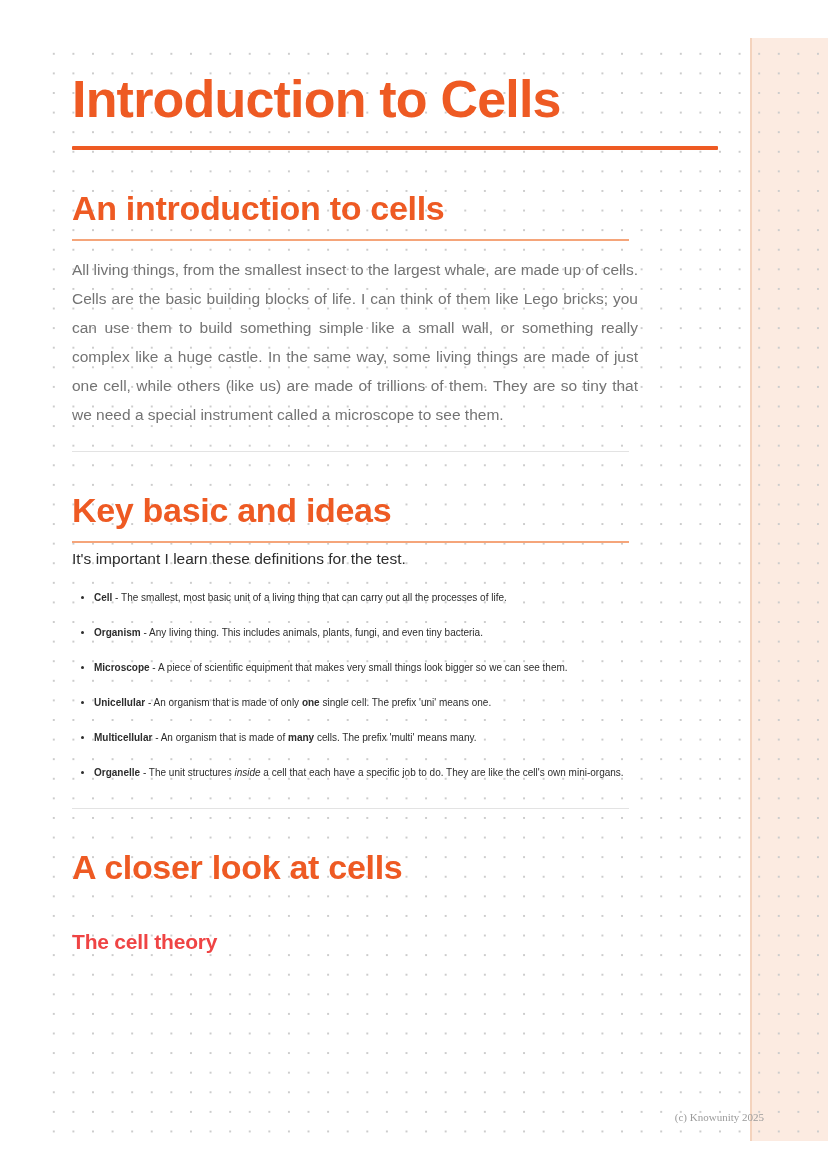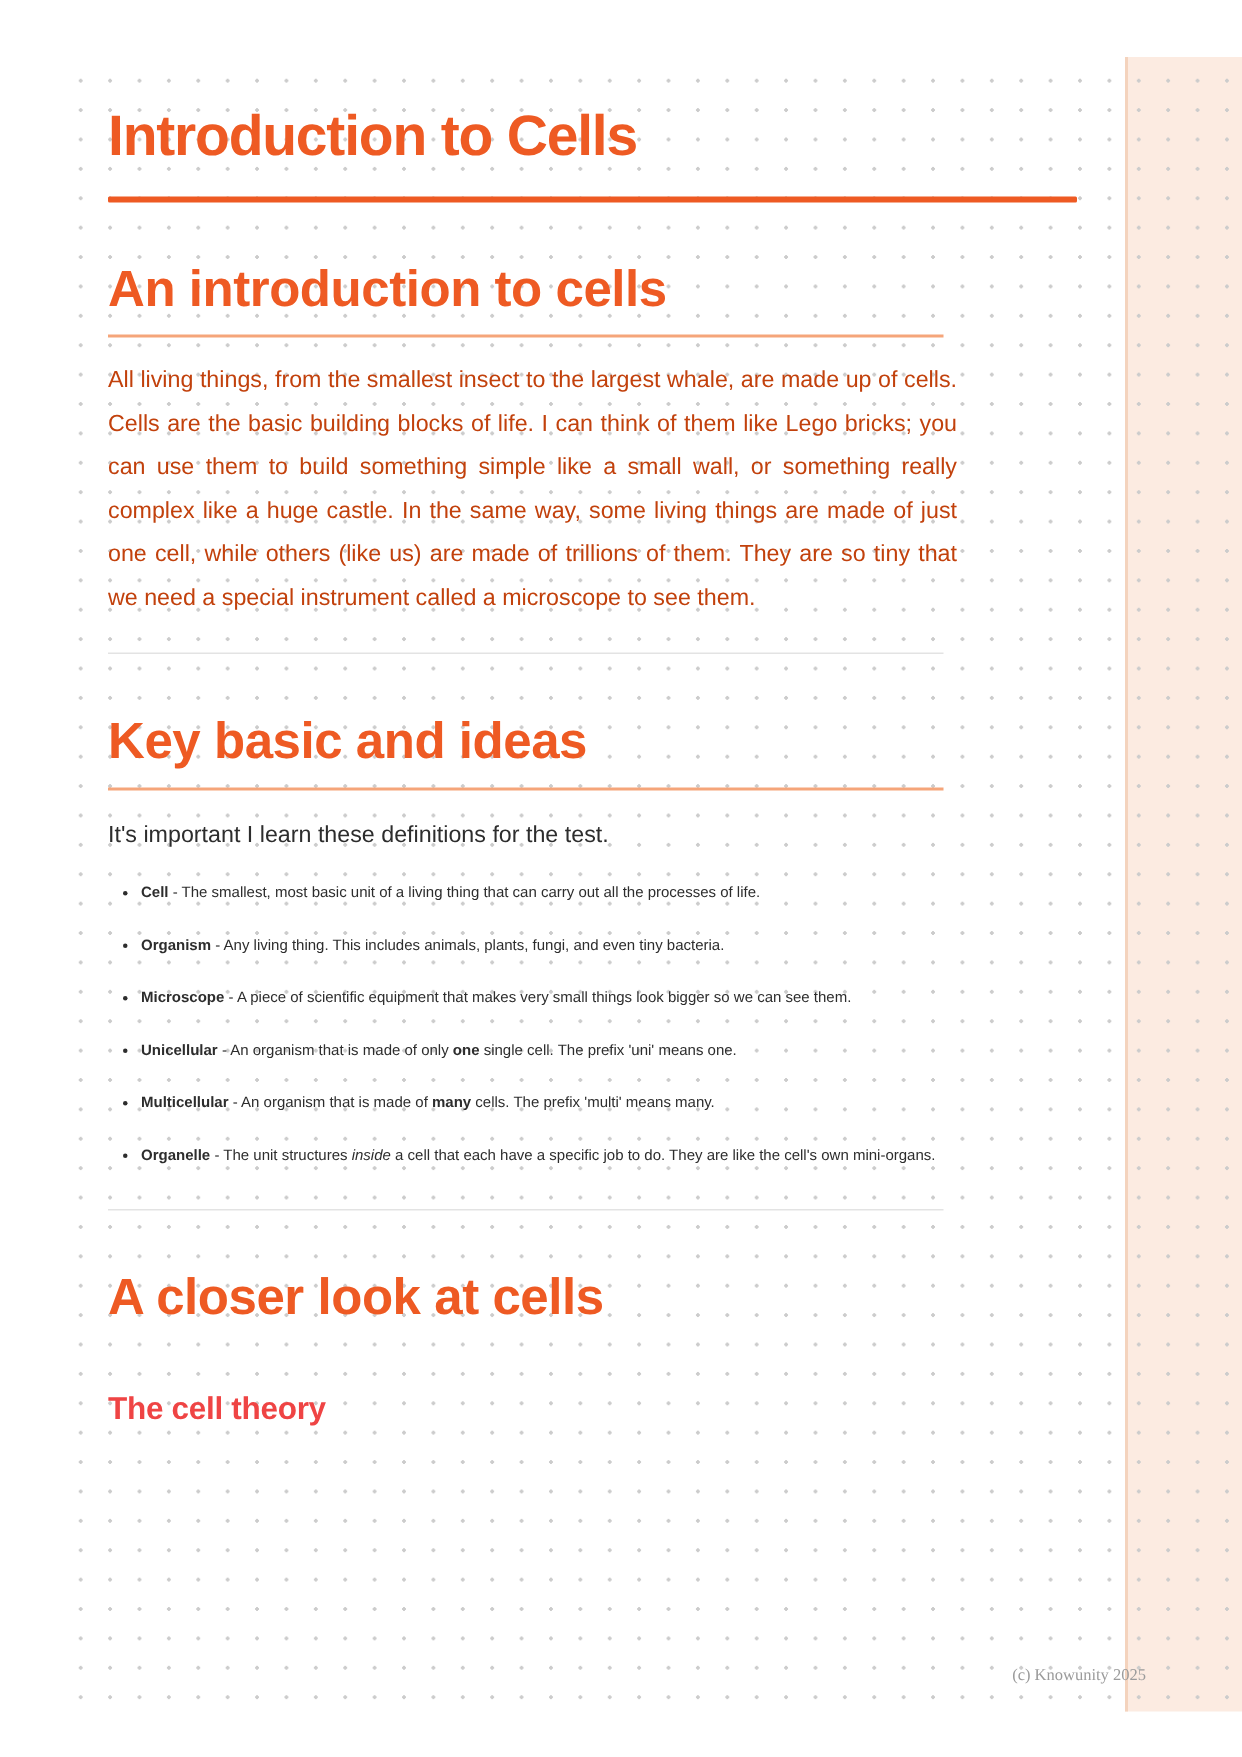--- a/index.html
+++ b/index.html
@@ -39,21 +39,21 @@
   }
   .content {
     position: absolute;
     left: 72px;
     top: 0;
     width: 646px;
     z-index: 3;
   }
   h1 {
     margin: 70px 0 0;
-    font-size: 38px;
+    font-size: 52px;
     line-height: 1.12;
     font-weight: 800;
     letter-spacing: -0.8px;
     color: #EE5A23;
   }
   .rule {
     margin-top: 18px;
     width: 646px;
     height: 4px;
     background: #EE5A23;
@@ -72,30 +72,30 @@
     width: 557px;
     height: 2px;
     background: #F5A57A;
   }
   p.body-text {
     margin: 14px 0 0;
     width: 566px;
     font-size: 15.5px;
     line-height: 29px;
     text-align: justify;
-    color: #c2410c;
+    color: #737373;
   }
   .divider {
     margin-top: 22px;
     width: 557px;
     height: 1px;
     background: #E3E3E3;
   }
   p.lead {
-    margin: 18px 0 0;
+    margin: 4px 0 0;
     font-size: 15.5px;
     line-height: 24px;
     color: #2D2D2D;
   }
   ul.terms {
     margin: 14px 0 0;
     padding-left: 22px;
     width: 566px;
   }
   ul.terms li {

